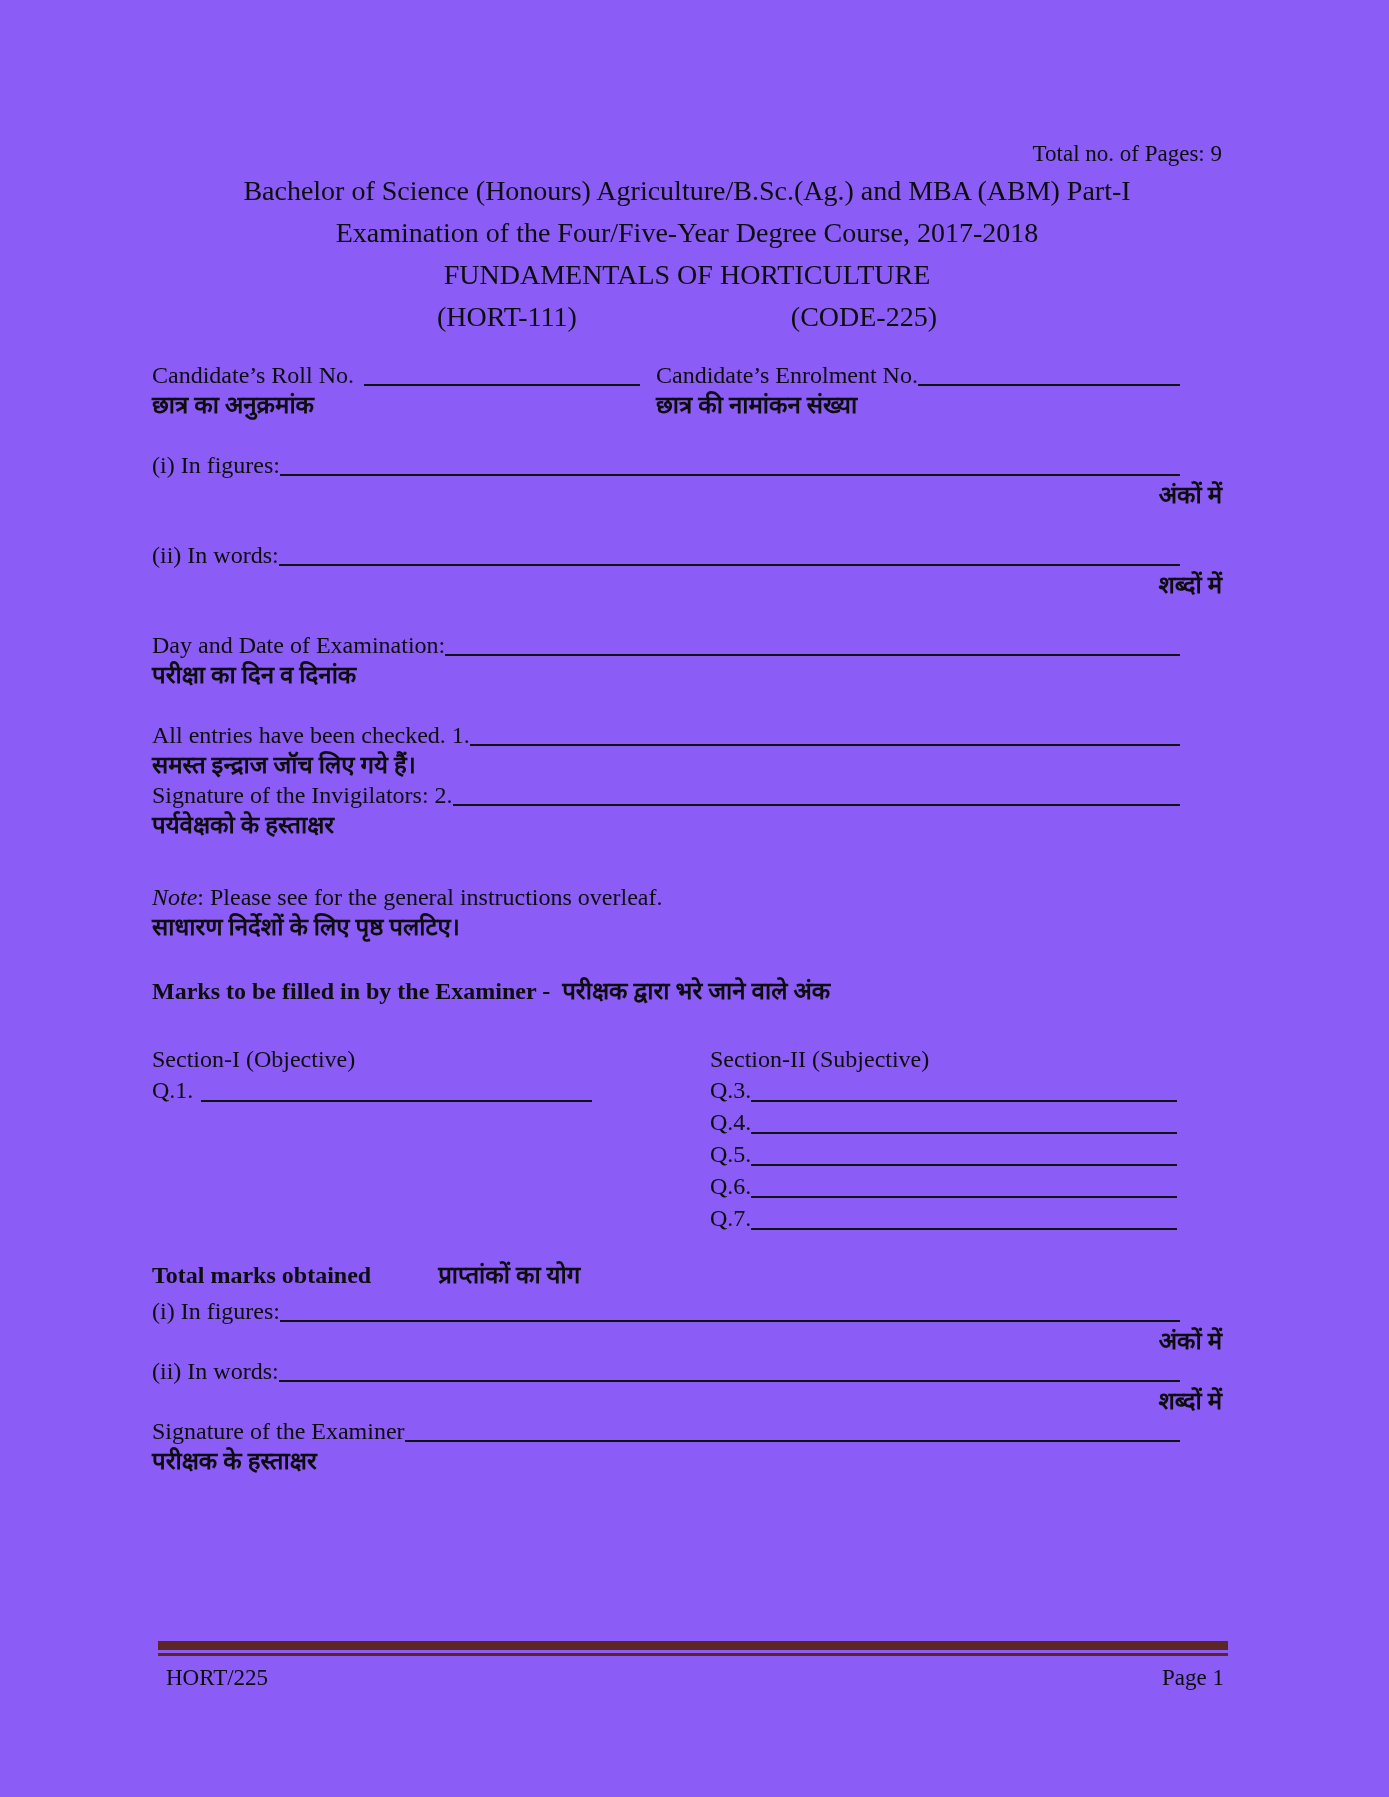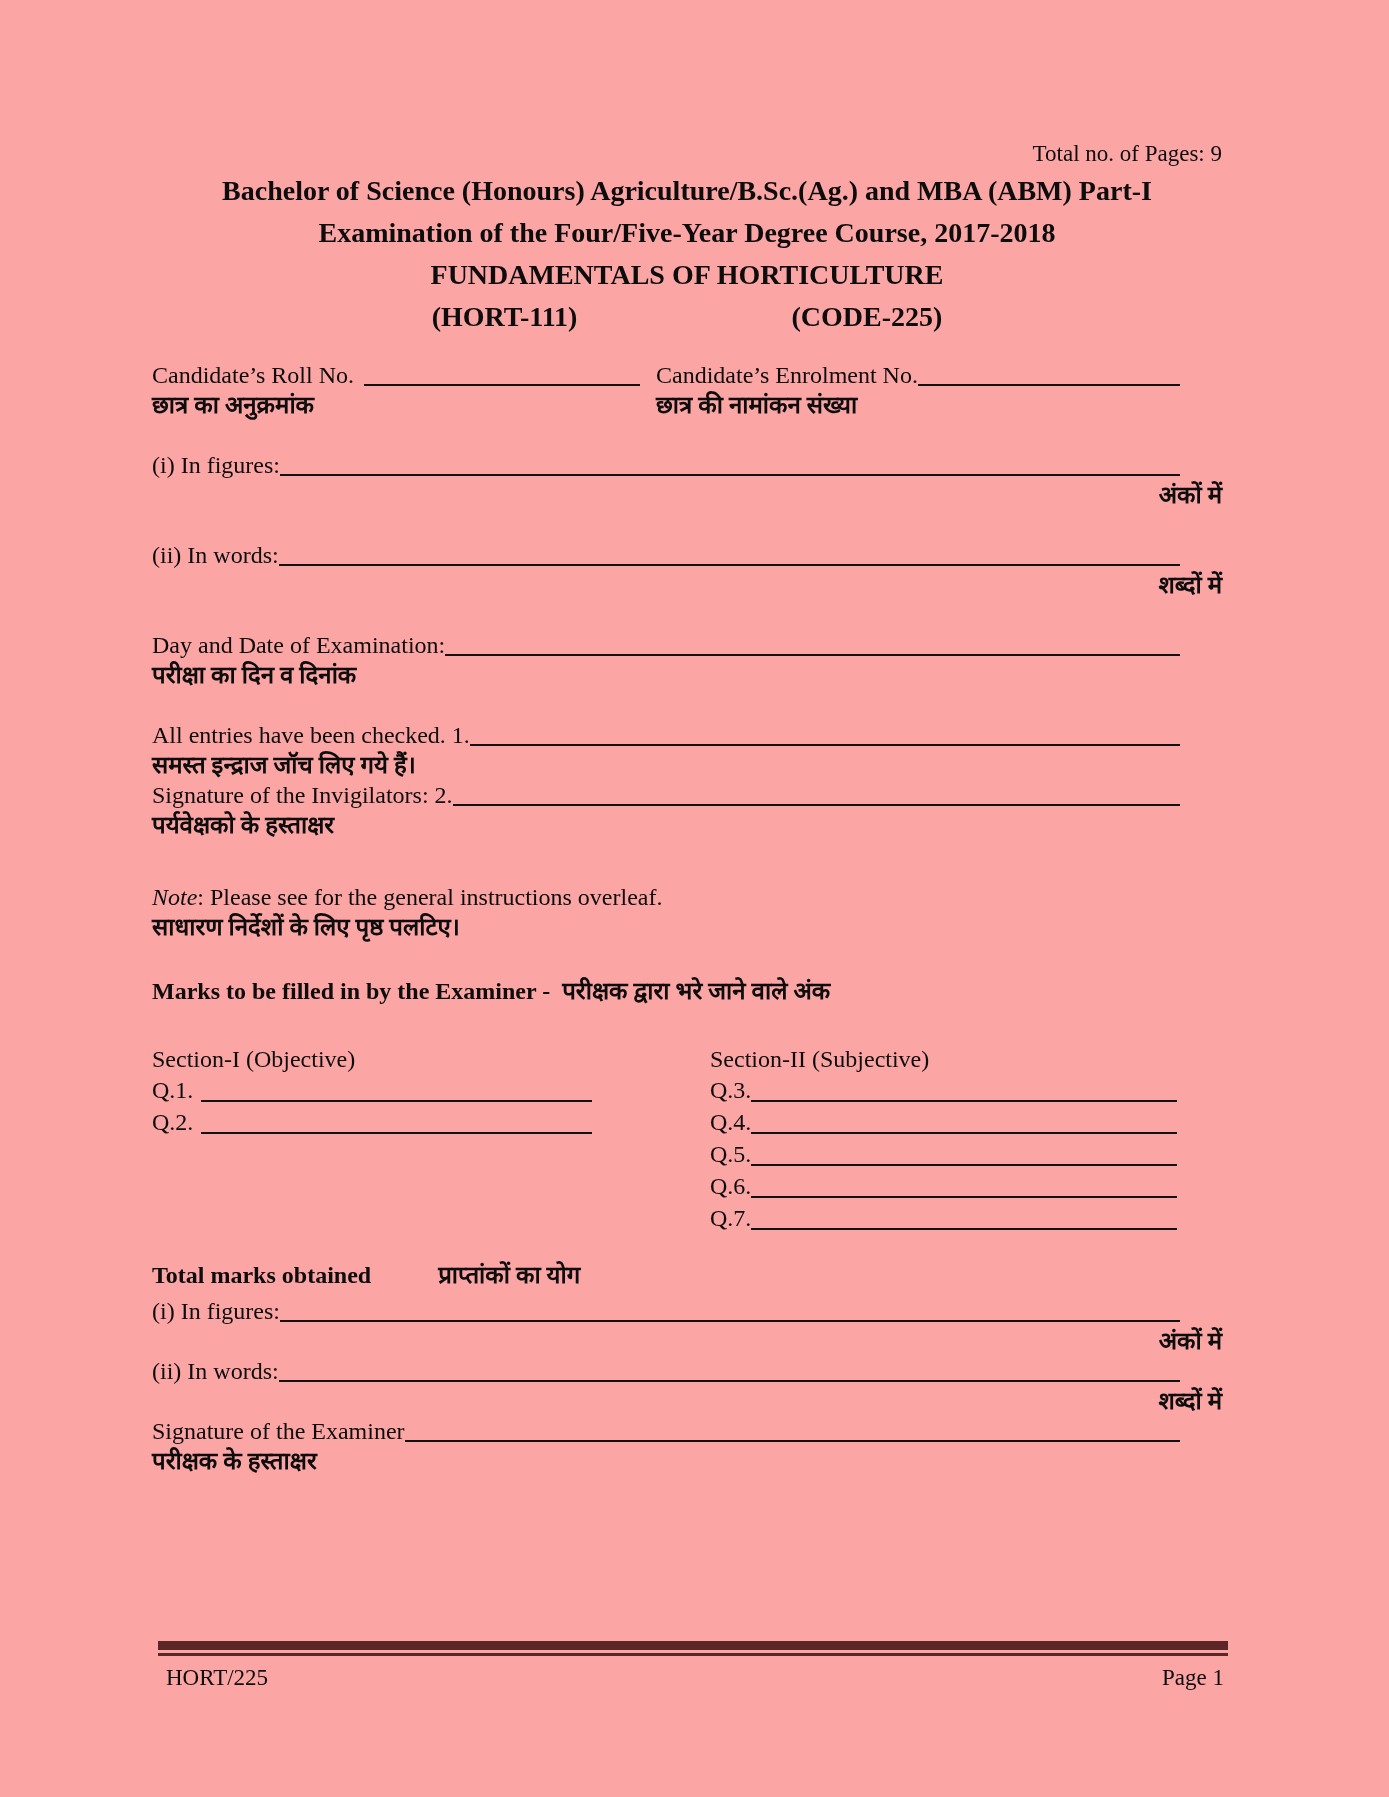--- a/index.html
+++ b/index.html
@@ -1,23 +1,23 @@
 <!DOCTYPE html>
 <html><head>
 <meta charset="utf-8">
 <style>
   html,body{margin:0;padding:0;background:#ffffff;}
   .page{
-    position:relative;width:1389px;height:1797px;background:#fca5a5;
+    position:relative;width:1389px;height:1797px;background:#8b5cf6;
     font-family:"Liberation Serif","DejaVu Serif",serif;color:#0d0d0d;
     overflow:hidden;
   }
   .content{position:absolute;left:152px;top:140px;width:1070px;font-size:24px;}
   .total-pages{font-size:23px;text-align:right;line-height:28px;margin-bottom:2px;}
-  .title-block{text-align:center;font-weight:bold;font-size:28px;line-height:42px;}
+  .title-block{text-align:center;font-weight:normal;font-size:28px;line-height:42px;}
   .code-line{display:flex;justify-content:center;gap:214px;}
   .cand-heading{margin-top:58px;text-align:center;line-height:30px;font-weight:bold;}
   .cand-heading .gap{display:inline-block;width:44px;}
   .hi{font-weight:bold;}
   .row{display:flex;align-items:flex-end;line-height:30px;}
   .fill{flex:1 1 auto;border-bottom:2px solid #111;margin-bottom:4px;}
   .pr42{padding-right:42px;}
   .grid-roll{margin-top:22px;display:grid;grid-template-columns:504px 1fr;line-height:30px;}
   .roll-fill{margin-left:10px;margin-right:16px;}
   .blk{margin-top:30px;line-height:30px;}
@@ -119,24 +119,20 @@
       <span>Marks to be filled in by the Examiner -</span><span class="gap"></span><span class="hi">परीक्षक द्वारा भरे जाने वाले अंक</span>
     </div>
 
     <div class="qgrid">
       <div>
         <div class="qcol-title-left">Section-I (Objective)</div>
         <div class="qrow qrow-left">
           <span>Q.1.</span>
           <span class="fill"></span>
         </div>
-        <div class="qrow qrow-left">
-          <span>Q.2.</span>
-          <span class="fill"></span>
-        </div>
       </div>
       <div>
         <div class="qcol-title-right">Section-II (Subjective)</div>
         <div class="qrow qrow-right">
           <span>Q.3.</span>
           <span class="fill"></span>
         </div>
         <div class="qrow qrow-right">
           <span>Q.4.</span>
           <span class="fill"></span>

